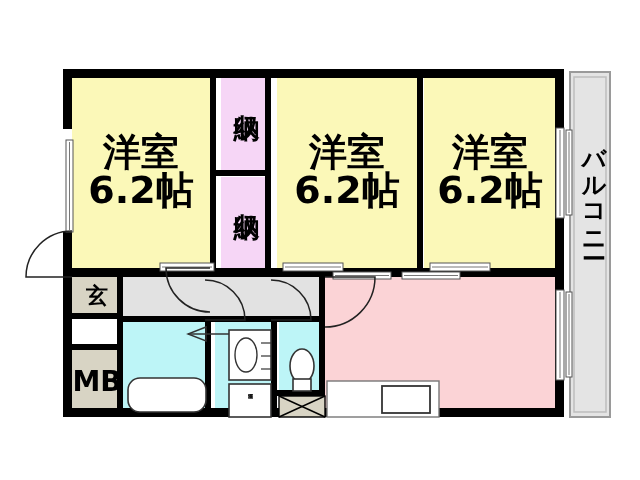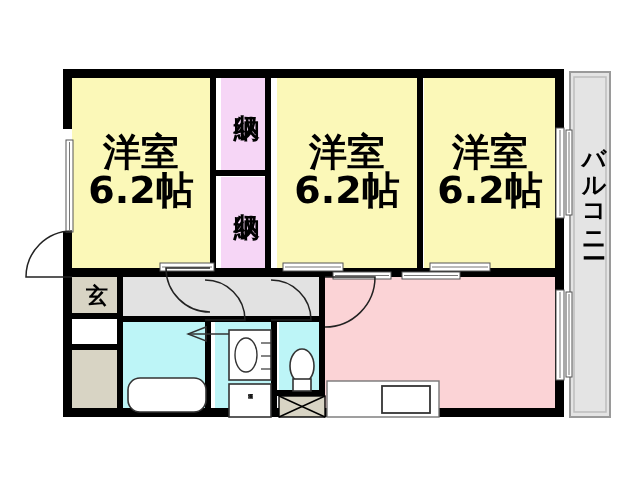--- a/index.html
+++ b/index.html
@@ -174,16 +174,19 @@
 
   <div class="vertical-label" id="label-closet-upper" style="font-size: 26px; left: 230px; top: 94px; height: 82px;">収納</div>
   <div class="vertical-label" id="label-closet-lower" style="font-size: 26px; left: 230px; top: 193px; height: 81px;">収納</div>
 
   <div class="vertical-label" id="label-balcony" style="font-size: 24px; left: 578px; top: 132px; height: 335px;">バルコニー</div>
 
   <div class="room-label" id="label-entrance" style="left: 72px; top: 285px; width: 50px; font-size: 22px;">
     <span class="label-name">玄</span>
   </div>
 
+  <div class="room-label" id="label-meter-box" style="left: 72px; top: 368px; width: 50px; font-size: 28px;">
+    <span class="label-name">MB</span>
+  </div>
 
   <div class="tiny-vertical-label" id="label-washing-machine" style="font-size: 5px; left: 247.5px; top: 389px;">洗濯機置場</div>
 
 </div>
 
 </body></html>

